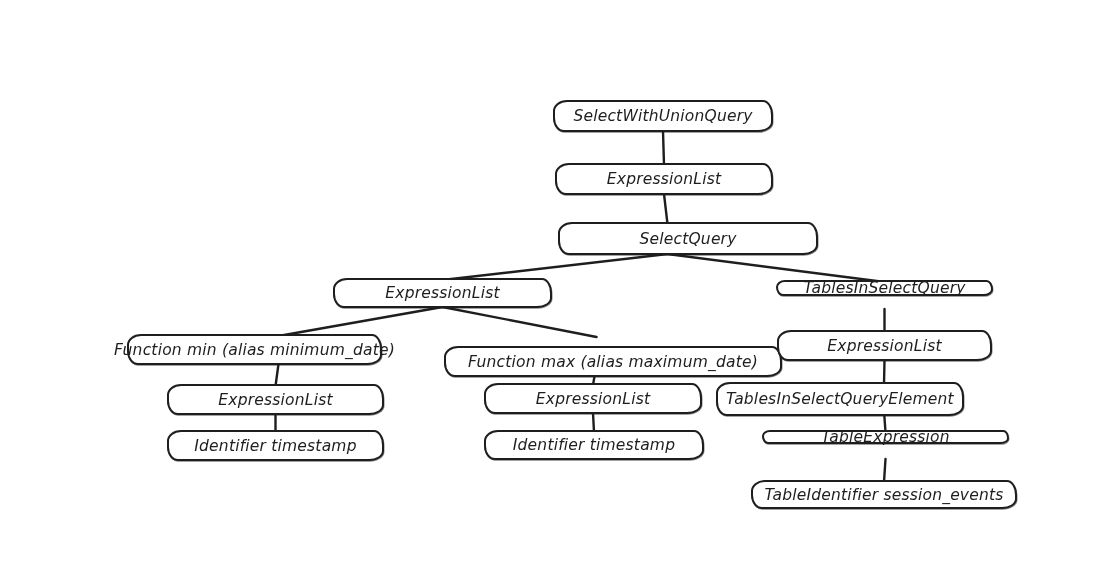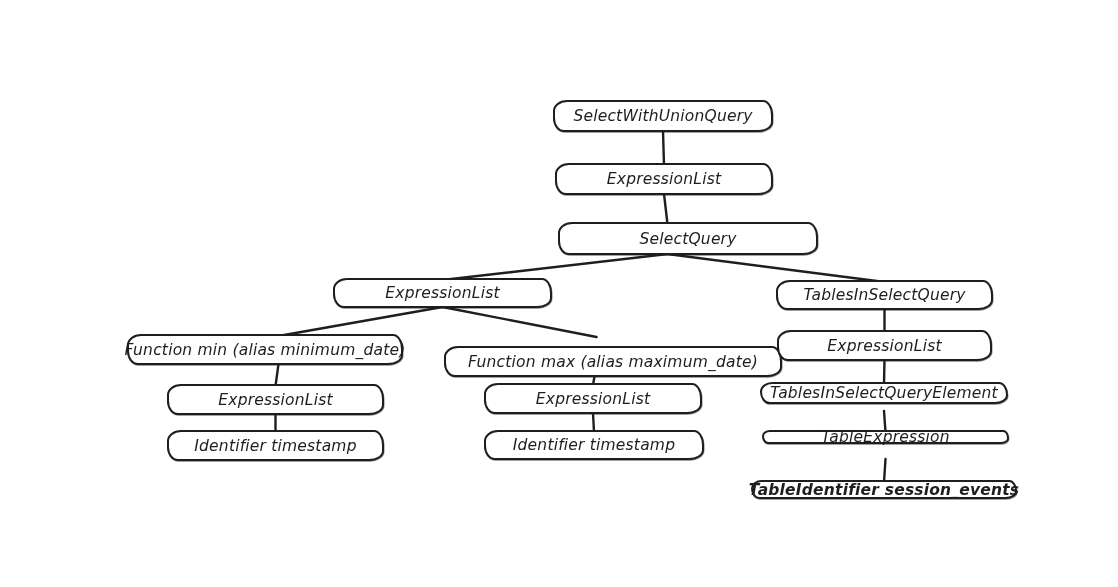--- a/index.html
+++ b/index.html
@@ -62,34 +62,34 @@
     </svg>
 
   <div class="node" style="left:553px; top:100px; width:220px; height:32px;">SelectWithUnionQuery</div>
 
   <div class="node" style="left:555px; top:163px; width:218px; height:32px;">ExpressionList</div>
 
   <div class="node" style="left:558px; top:222px; width:260px; height:33px;">SelectQuery</div>
 
   <div class="node" style="left:333px; top:278px; width:219px; height:30px;">ExpressionList</div>
 
-  <div class="node" style="left:776px; top:280px; width:217px; height:30px;">TablesInSelectQuery</div>
+  <div class="node" style="left:776px; top:280px; width:217px; height:16px;">TablesInSelectQuery</div>
 
-  <div class="node" style="left:127px; top:334px; width:276px; height:31px;">Function min (alias minimum_date)</div>
+  <div class="node" style="left:127px; top:334px; width:255px; height:31px;">Function min (alias minimum_date)</div>
 
   <div class="node" style="left:444px; top:346px; width:338px; height:31px;">Function max (alias maximum_date)</div>
 
   <div class="node" style="left:777px; top:330px; width:215px; height:31px;">ExpressionList</div>
 
   <div class="node" style="left:167px; top:384px; width:217px; height:31px;">ExpressionList</div>
 
   <div class="node" style="left:484px; top:383px; width:218px; height:31px;">ExpressionList</div>
 
-  <div class="node" style="left:760px; top:382px; width:248px; height:22px;">TablesInSelectQueryElement</div>
+  <div class="node" style="left:716px; top:382px; width:248px; height:34px;">TablesInSelectQueryElement</div>
 
   <div class="node" style="left:167px; top:430px; width:217px; height:31px;">Identifier timestamp</div>
 
   <div class="node" style="left:484px; top:430px; width:220px; height:30px;">Identifier timestamp</div>
 
   <div class="node" style="left:762px; top:430px; width:247px; height:14px;">TableExpression</div>
 
-  <div class="node" style="left:751px; top:480px; width:266px; height:19px;font-weight:bold;">TableIdentifier session_events</div>
+  <div class="node" style="left:751px; top:480px; width:266px; height:29px;">TableIdentifier session_events</div>
 </div>
 
 </body></html>

